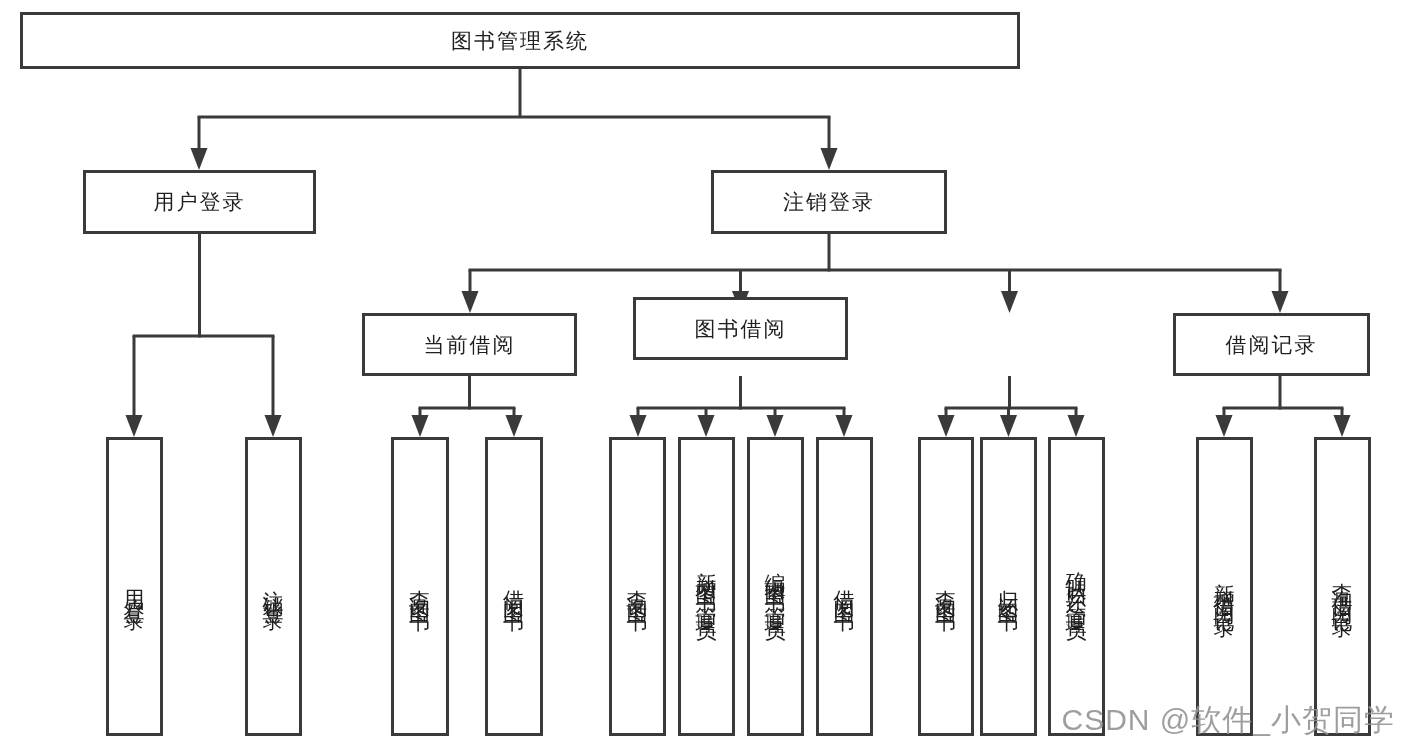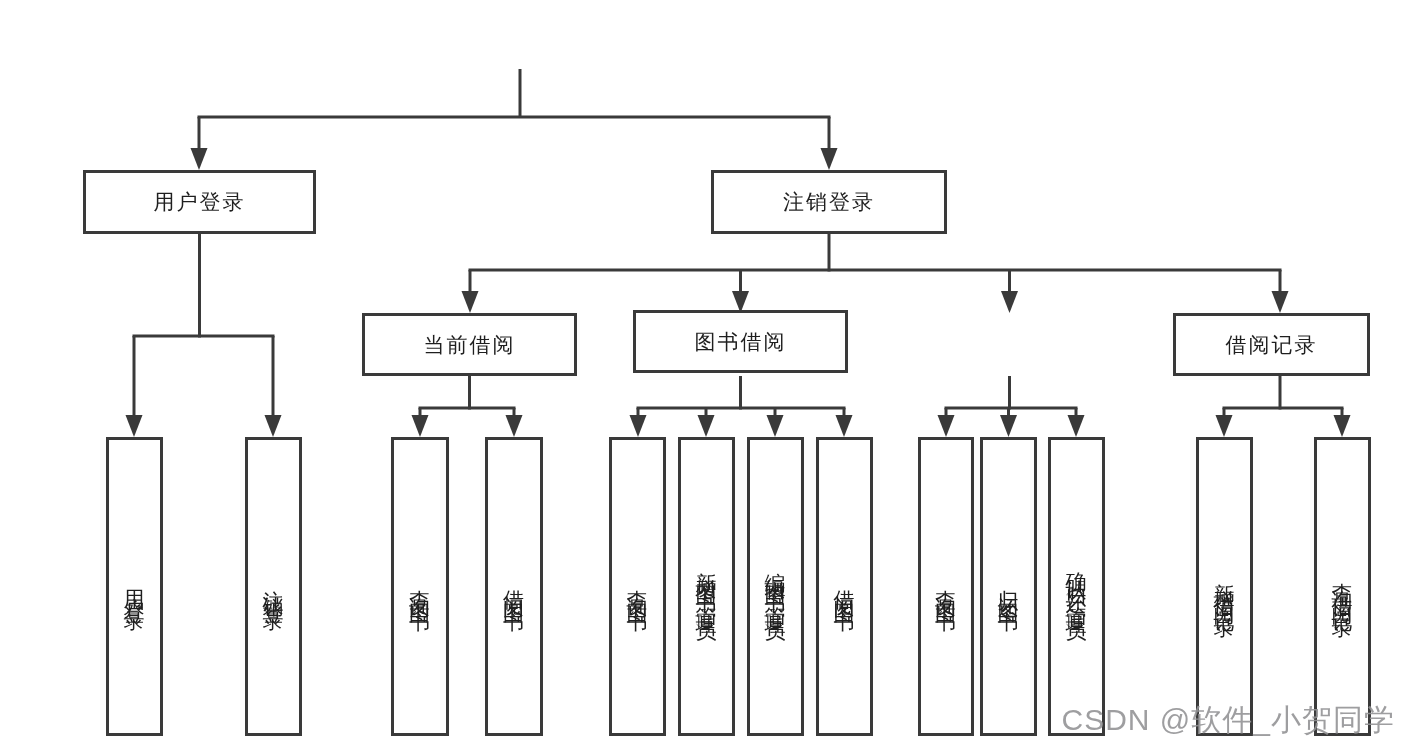--- a/index.html
+++ b/index.html
@@ -122,26 +122,27 @@
       <polygon points="766.5,415 783.5,415 775,437"></polygon>
       <polygon points="835.5,415 852.5,415 844,437"></polygon>
       <polygon points="937.5,415 954.5,415 946,437"></polygon>
       <polygon points="1000,415 1017,415 1008.5,437"></polygon>
       <polygon points="1067.5,415 1084.5,415 1076,437"></polygon>
       <polygon points="1215.5,415 1232.5,415 1224,437"></polygon>
       <polygon points="1333.5,415 1350.5,415 1342,437"></polygon>
     </g>
   </svg>
 
+  <div class="node h" style="left:20px; top:12px; width:1000px; height:57px;">图书管理系统</div>
 
   <div class="node h" style="left:83px; top:170px; width:233px; height:64px;">用户登录</div>
   <div class="node h" style="left:711px; top:170px; width:236px; height:64px;">注销登录</div>
 
   <div class="node h" style="left:362px; top:313px; width:215px; height:63px;">当前借阅</div>
-  <div class="node h" style="left:633px; top:310px; width:215px; height:63px;">图书借阅</div>
+  <div class="node h" style="left:633px; top:297px; width:215px; height:63px;">图书借阅</div>
   <div class="node h" style="left:1173px; top:313px; width:197px; height:63px;text-align:center;">借阅记录</div>
 
   <div class="node v" style="left:106px; top:437px; width:57px; height:299px;">用户登录</div>
   <div class="node v" style="left:245px; top:437px; width:57px; height:299px;">注销登录</div>
 
   <div class="node v" style="left:391px; top:437px; width:58px; height:299px;">查询图书</div>
   <div class="node v" style="left:485px; top:437px; width:58px; height:299px;">借阅图书</div>
 
   <div class="node v" style="left:609px; top:437px; width:57px; height:299px;">查询图书</div>
   <div class="node v" style="left:678px; top:437px; width:57px; height:299px;">新增图书（管理员）</div>

